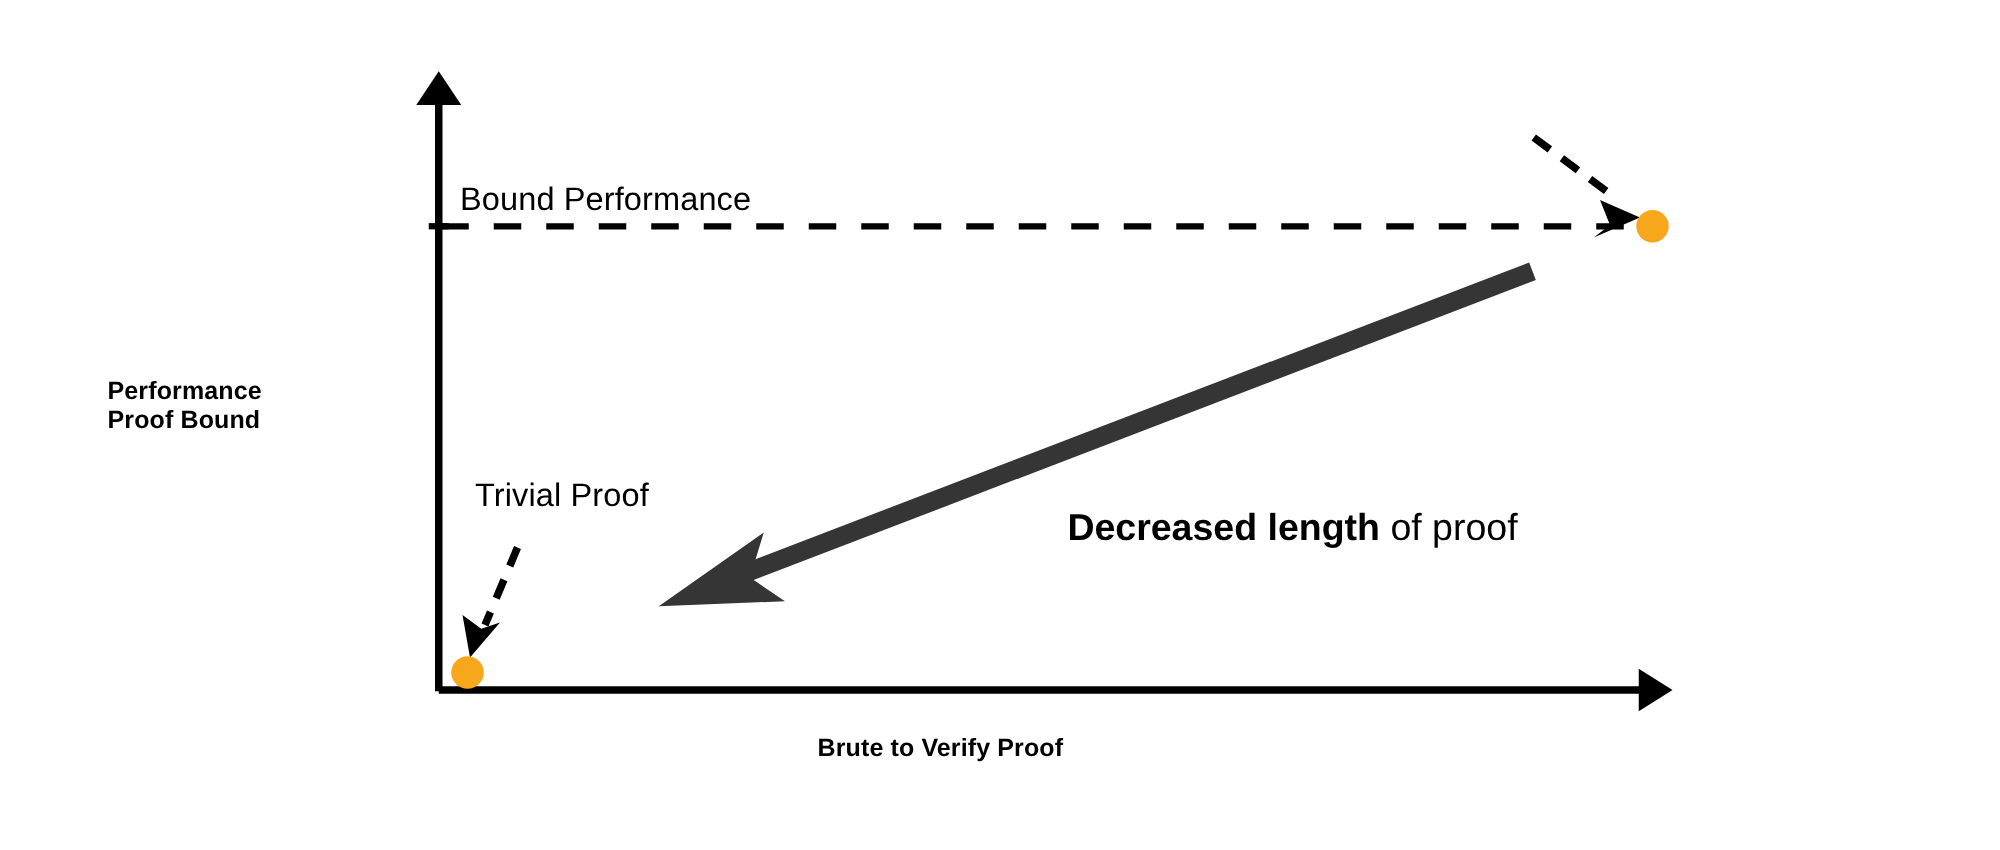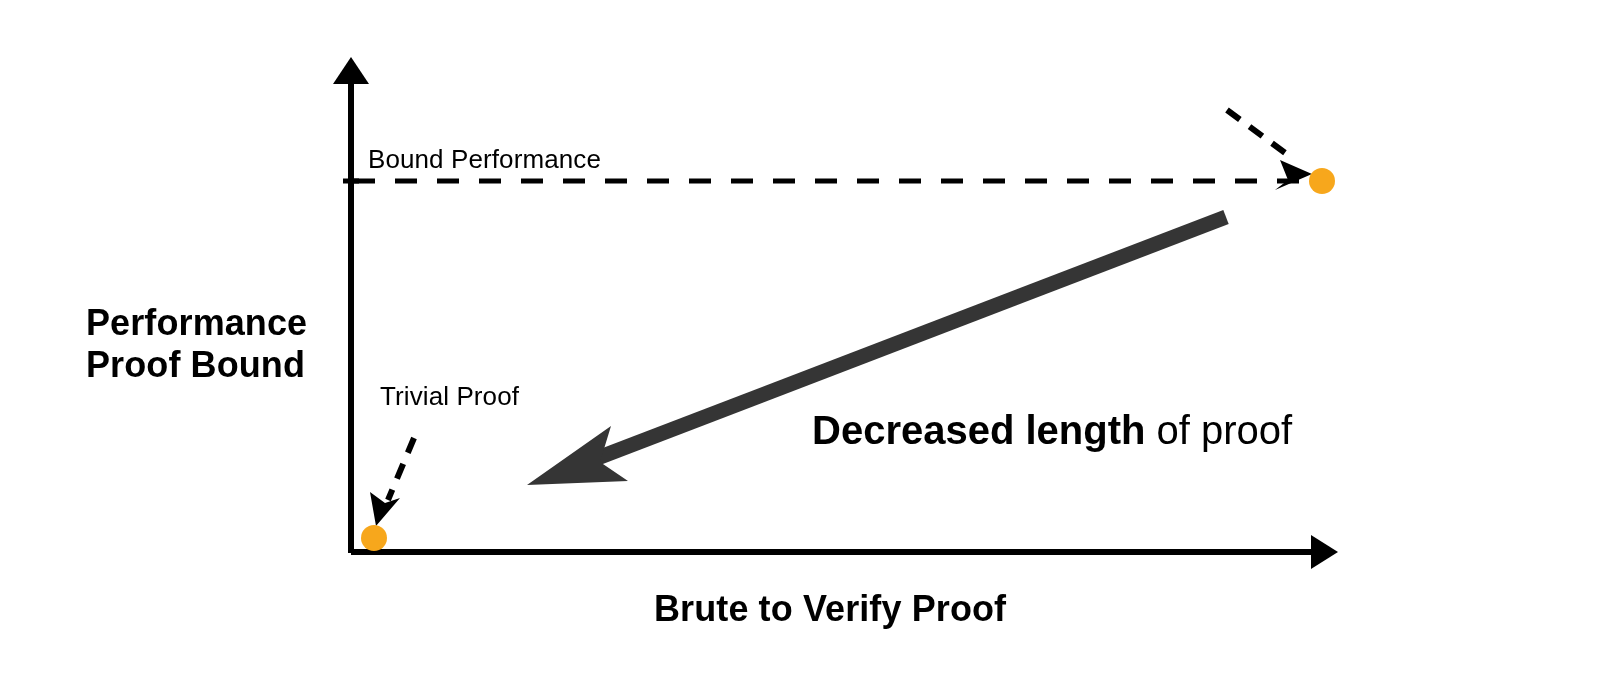--- a/index.html
+++ b/index.html
@@ -32,21 +32,21 @@
     white-space: nowrap;
     line-height: 1.16;
   }
   .plain {
     font-weight: 400;
     font-size: 26px;
     letter-spacing: 0.1px;
   }
   .axis-title {
     font-weight: 700;
-    font-size: 36px;
+    font-size: 20px;
     letter-spacing: 0.1px;
   }
   #y-axis-title {
     left: 86px;
     top: 302px;
     text-align: left;
   }
   #x-axis-title {
     left: 654px;
     top: 588px;
@@ -59,21 +59,21 @@
     left: 1070px;
     top: 68px;
   }
   #trivial-proof-label {
     left: 380px;
     top: 381px;
   }
   #callout-note {
     left: 812px;
     top: 402px;
-    font-size: 40px;
+    font-size: 30px;
     font-weight: 400;
     line-height: 1.42;
     text-align: center;
     width: 444px;
   }
   #callout-note .b { font-weight: 700; }
   .note-line { display: block; }
 </style>
 </head>
 <body>

